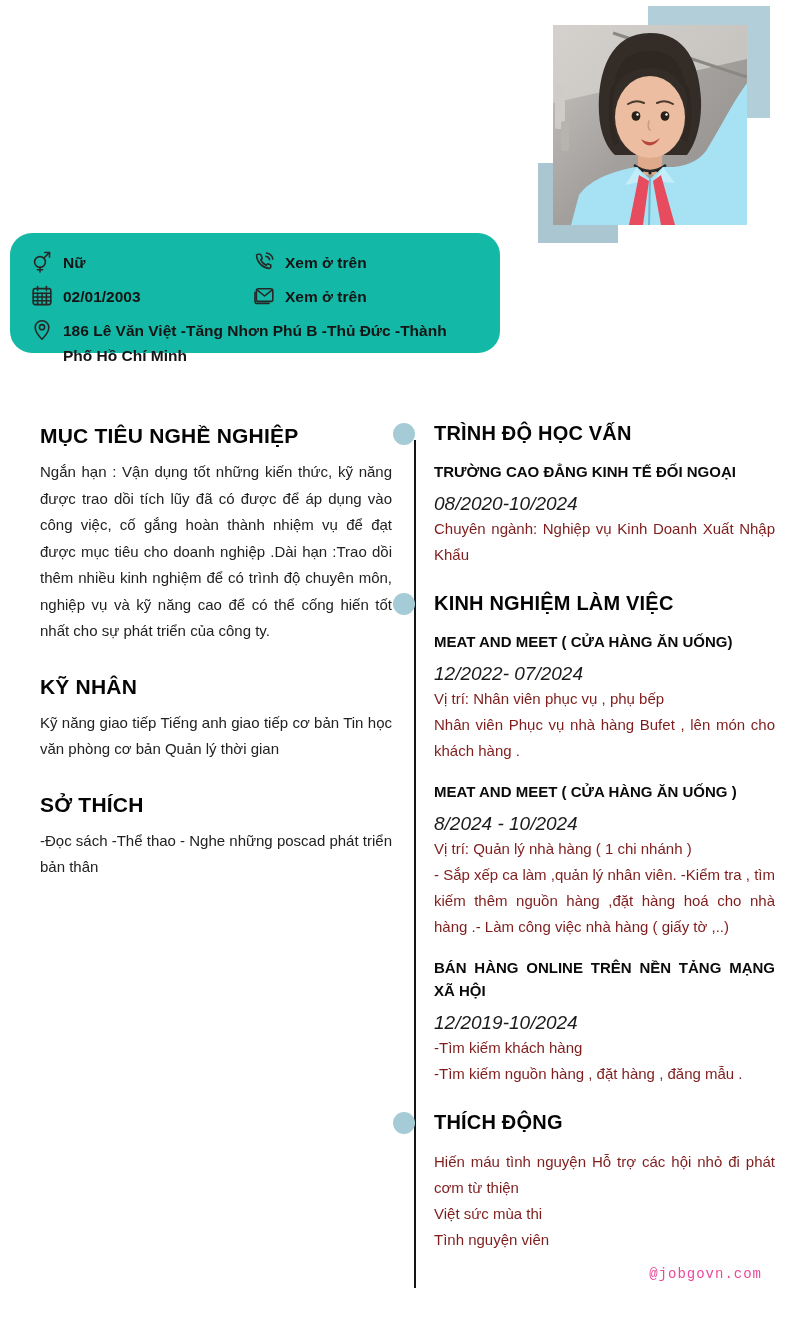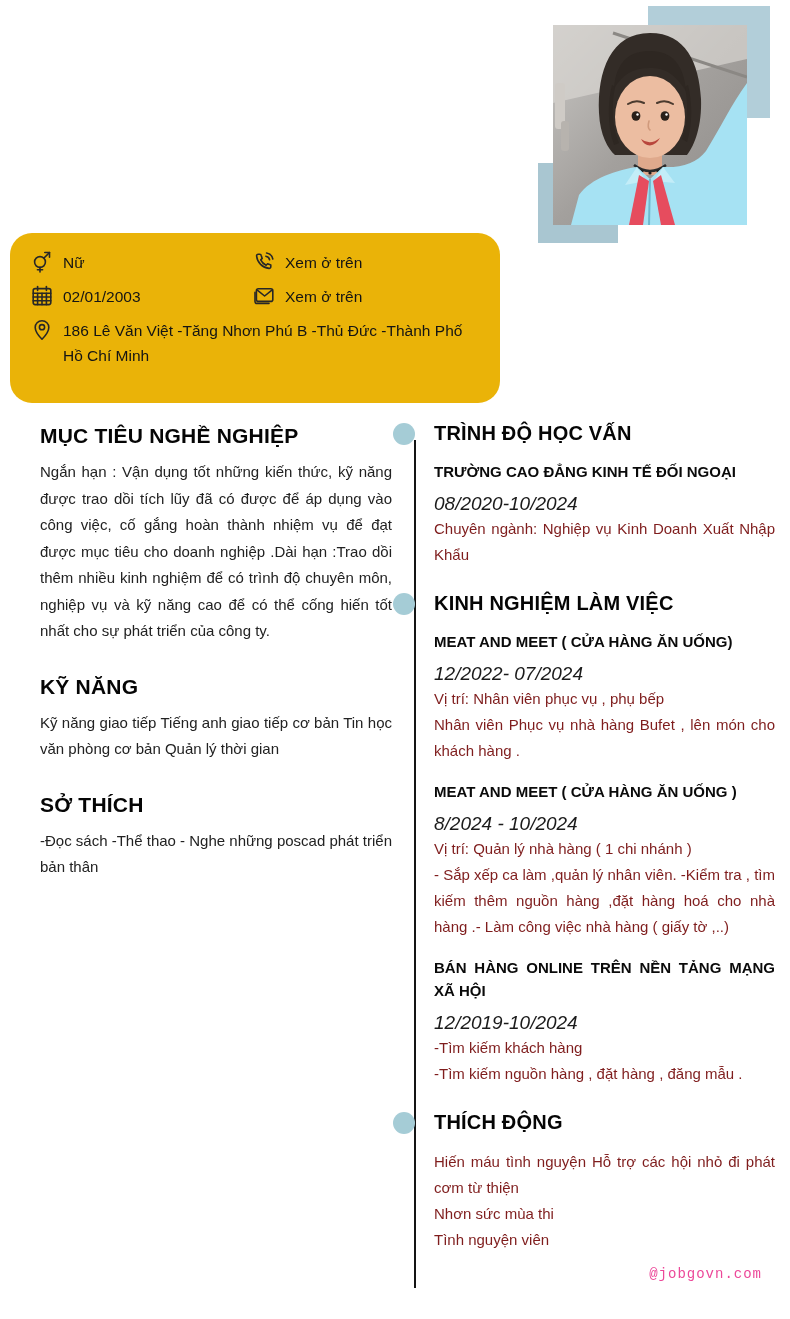--- a/index.html
+++ b/index.html
@@ -42,24 +42,25 @@
     background: #a9c6d1;
   }
   .photo {
     position: absolute; left: 553px; top: 25px; width: 194px; height: 200px;
     overflow: hidden;
   }
   .photo svg { display: block; }
 
   
   .contact-card {
-    position: absolute; left: 10px; top: 233px; width: 490px; height: 170px;
-    background: #eab308;
+    position: absolute; left: 10px; top: 233px; width: 490px; height: 120px;
+    background: #14b8a6;
     border-radius: 22px;
     padding: 17px 20px 14px 20px;
+    font-weight: bold;
   }
   .contact-grid { display: flex; flex-wrap: wrap; }
   .contact-item { display: flex; align-items: flex-start; margin-bottom: 9px; }
   .contact-item.col-a { width: 222px; }
   .contact-item.col-b { flex: 1; }
   .contact-item.full { width: 100%; }
   .contact-icon { width: 24px; height: 24px; flex: 0 0 24px; margin-right: 9px; }
   .contact-icon svg { display: block; }
   .contact-text { font-size: 15.5px; line-height: 25px; color: #141414; padding-top: 0px; }
 
@@ -235,21 +236,21 @@
   <div class="divider"></div>
 
   <div class="left-col">
 
     <div class="l-section">
       <div class="l-heading">MỤC TIÊU NGHỀ NGHIỆP</div>
       <div class="l-body">Ngắn hạn : Vận dụng tốt những kiến thức, kỹ năng được trao dồi tích lũy đã có được để áp dụng vào công việc, cố gắng hoàn thành nhiệm vụ để đạt được mục tiêu cho doanh nghiệp .Dài hạn :Trao dồi thêm nhiều kinh nghiệm để có trình độ chuyên môn, nghiệp vụ và kỹ năng cao để có thể cống hiến tốt nhất cho sự phát triển của công ty.</div>
     </div>
 
     <div class="l-section">
-      <div class="l-heading">KỸ NĂNG</div>
+      <div class="l-heading">KỸ NHÂN</div>
       <div class="l-body">Kỹ năng giao tiếp Tiếng anh giao tiếp cơ bản Tin học văn phòng cơ bản Quản lý thời gian</div>
     </div>
 
     <div class="l-section">
       <div class="l-heading">SỞ THÍCH</div>
       <div class="l-body">-Đọc sách -Thể thao - Nghe những poscad phát triển bản thân</div>
     </div>
 
   </div>
 
@@ -286,21 +287,21 @@
         <div class="entry-dates">12/2019-10/2024</div>
         <div class="entry-line">-Tìm kiếm khách hàng</div>
         <div class="entry-line">-Tìm kiếm nguồn hàng , đặt hàng , đăng mẫu .</div>
       </div>
     </div>
 
     <div class="r-section">
       <div class="r-heading">THÍCH ĐỘNG</div>
       <div class="entry">
         <div class="entry-line">Hiến máu tình nguyện Hỗ trợ các hội nhỏ đi phát cơm từ thiện</div>
-        <div class="entry-line">Nhơn sức mùa thi</div>
+        <div class="entry-line">Việt sức mùa thi</div>
         <div class="entry-line">Tình nguyện viên</div>
       </div>
     </div>
 
   </div>
 
   <div class="watermark">@jobgovn.com</div>
 
 </div>
 

